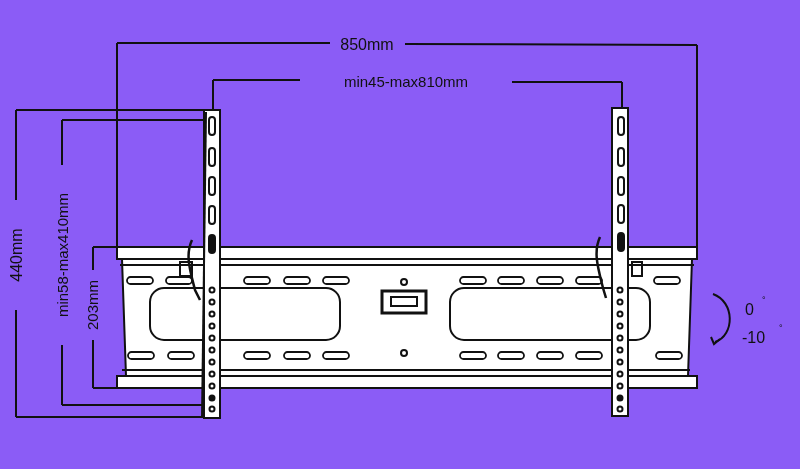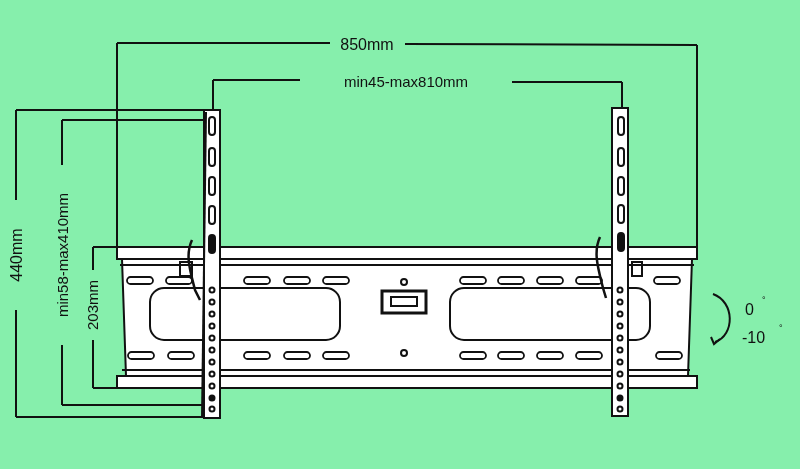--- a/index.html
+++ b/index.html
@@ -1,16 +1,16 @@
 <!DOCTYPE html>
 <html><head>
 <meta charset="utf-8">
 <style>
   html,body{margin:0;padding:0;background:#ffffff;}
-  #stage{position:relative;width:800px;height:469px;overflow:hidden;background:#86efac;}
+  #stage{position:relative;width:800px;height:469px;overflow:hidden;background:#8b5cf6;}
   svg{position:absolute;left:0;top:0;}
   .lbl{font-family:"Liberation Sans",sans-serif;fill:#111;}
 </style>
 </head>
 <body>
 
 <div id="stage">
 <svg width="800" height="469" viewBox="0 0 800 469" xmlns="http://www.w3.org/2000/svg">
   <g stroke="#111" fill="none" stroke-width="2">
 

